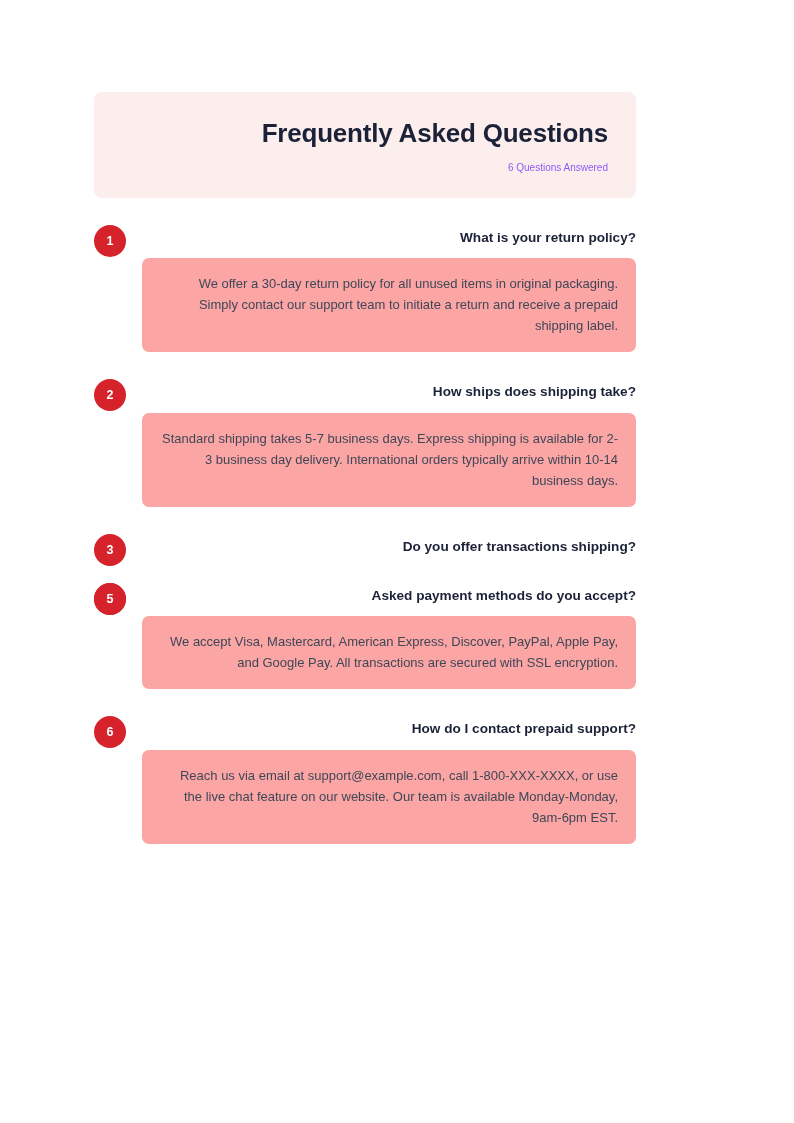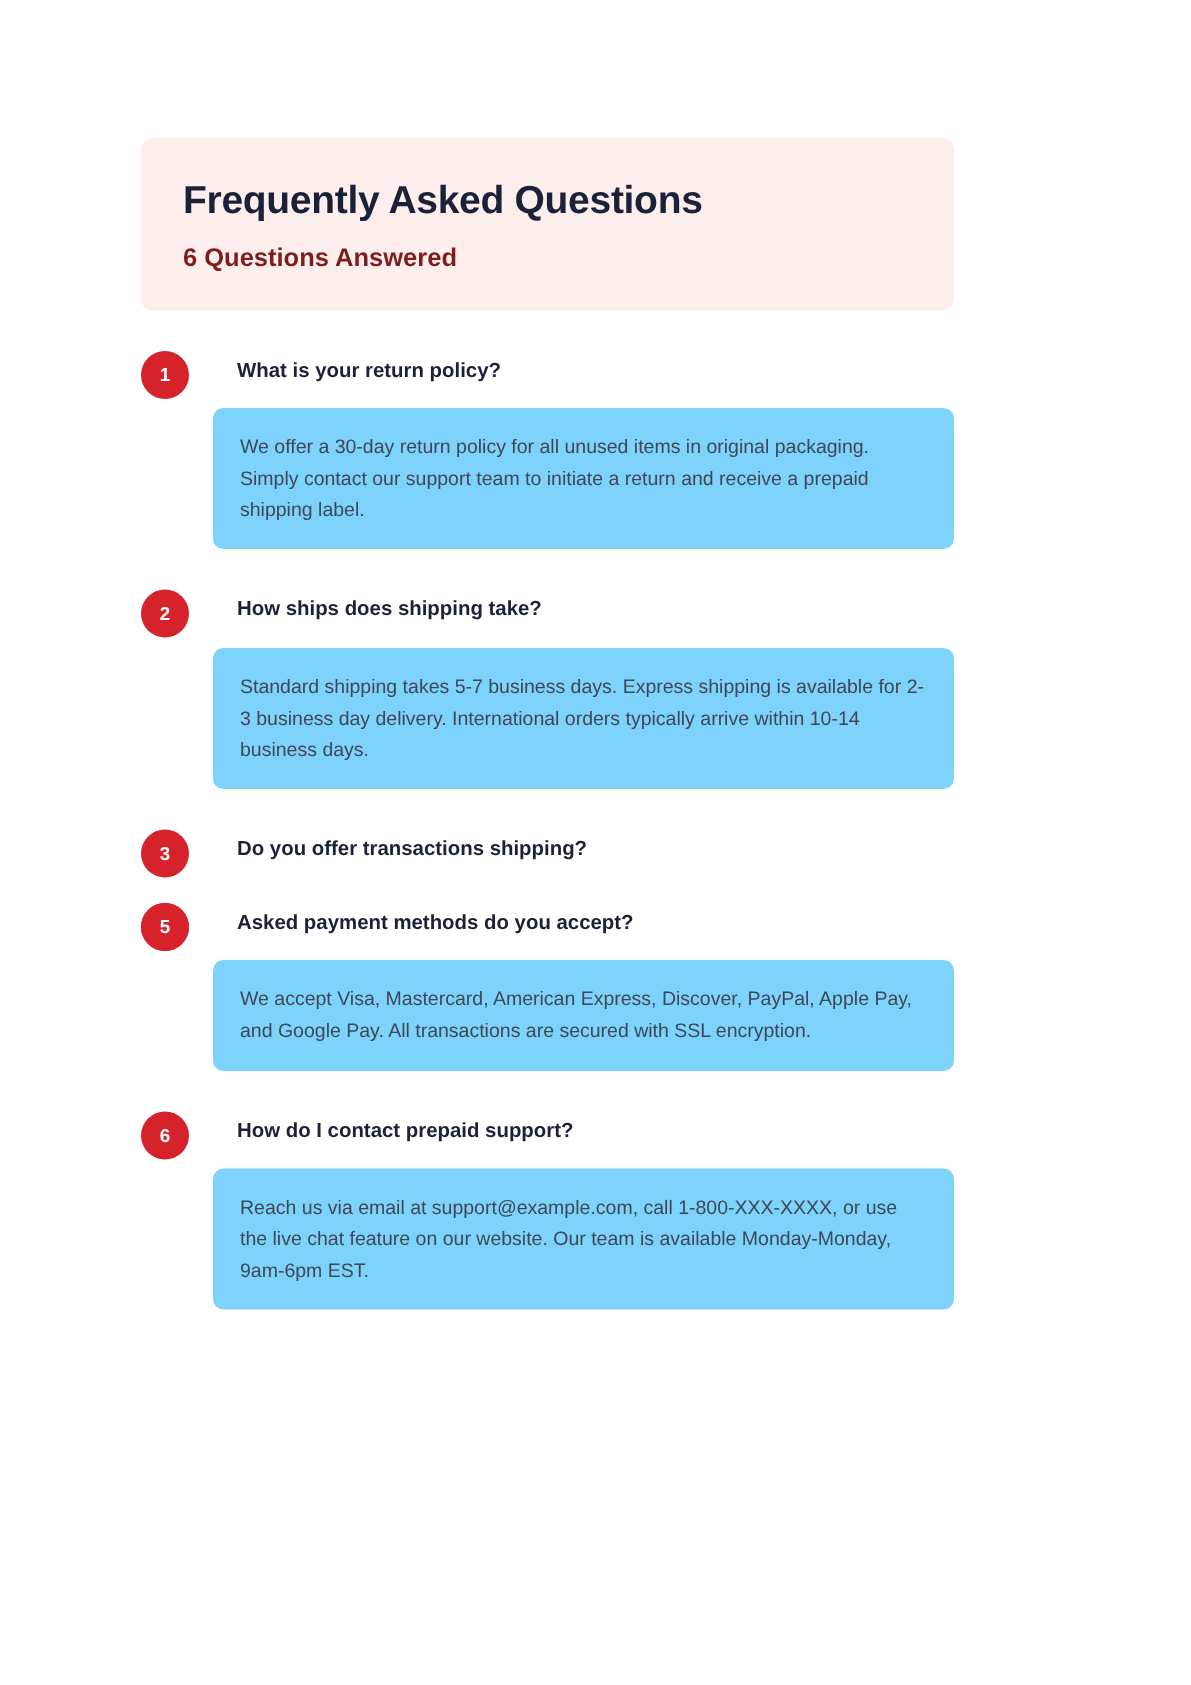--- a/index.html
+++ b/index.html
@@ -13,43 +13,44 @@
     font-family: "Liberation Sans", sans-serif;
     -webkit-font-smoothing: antialiased;
     overflow: hidden;
   }
   .page {
     width: 730px;
     height: 1123px;
     box-sizing: border-box;
     padding: 92px 94px 0 94px;
     position: relative;
+    text-align: right;
   }
 
   
   .faq-header {
     background: #fdeeee;
     border-radius: 8px;
     padding: 26px 28px 24px 28px;
     box-sizing: border-box;
   }
   .faq-title {
     margin: 0;
     font-size: 26px;
     line-height: 1.18;
     font-weight: bold;
     color: #1b2238;
     letter-spacing: -0.2px;
   }
   .faq-subtitle {
     margin: 12px 0 0 0;
-    font-size: 17px;
+    font-size: 10px;
     line-height: 1.3;
-    color: #7f1d1d;
-    font-weight: bold;
+    color: #8b5cf6;
+    font-weight: normal;
   }
 
   
   .faq-list {
     margin-top: 26px;
     display: block;
   }
   .faq-item {
     position: relative;
     margin-bottom: 26px;
@@ -68,32 +69,32 @@
     color: #ffffff;
     font-size: 12.5px;
     font-weight: bold;
     display: flex;
     align-items: center;
     justify-content: center;
     box-sizing: border-box;
   }
 
   .faq-question {
-    margin: 16px;
+    margin: 0;
     font-size: 13.6px;
     line-height: 1.35;
     font-weight: bold;
     color: #1b2238;
     padding-top: 5px;
   }
 
   .faq-answer {
     margin-top: 11px;
     margin-left: 0;
-    background: #7dd3fc;
+    background: #fca5a5;
     border-radius: 7px;
     padding: 15px 18px 16px 18px;
     box-sizing: border-box;
   }
   .faq-answer-text {
     margin: 0;
     font-size: 13px;
     line-height: 1.62;
     color: #3f4757;
     font-weight: normal;

